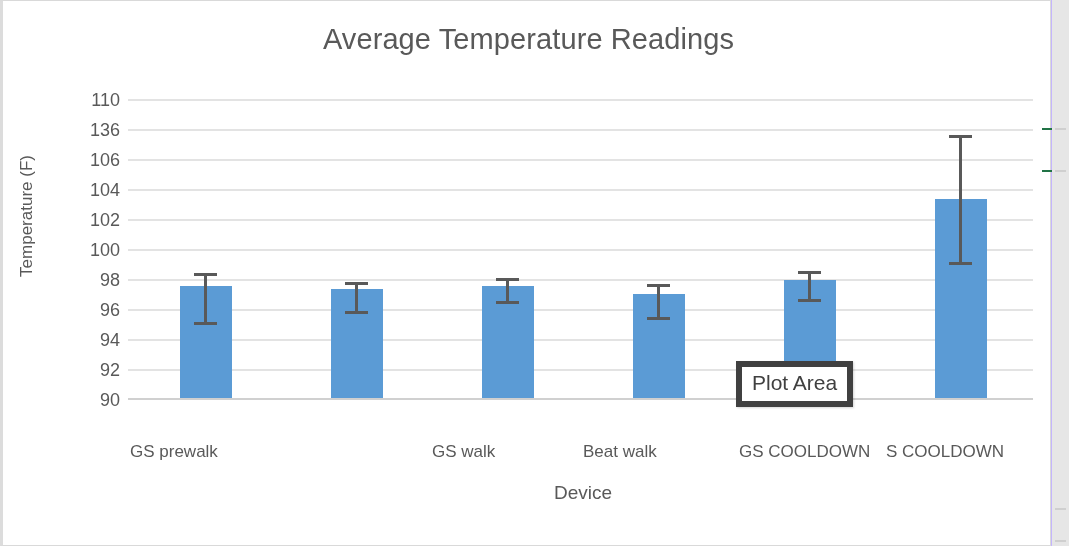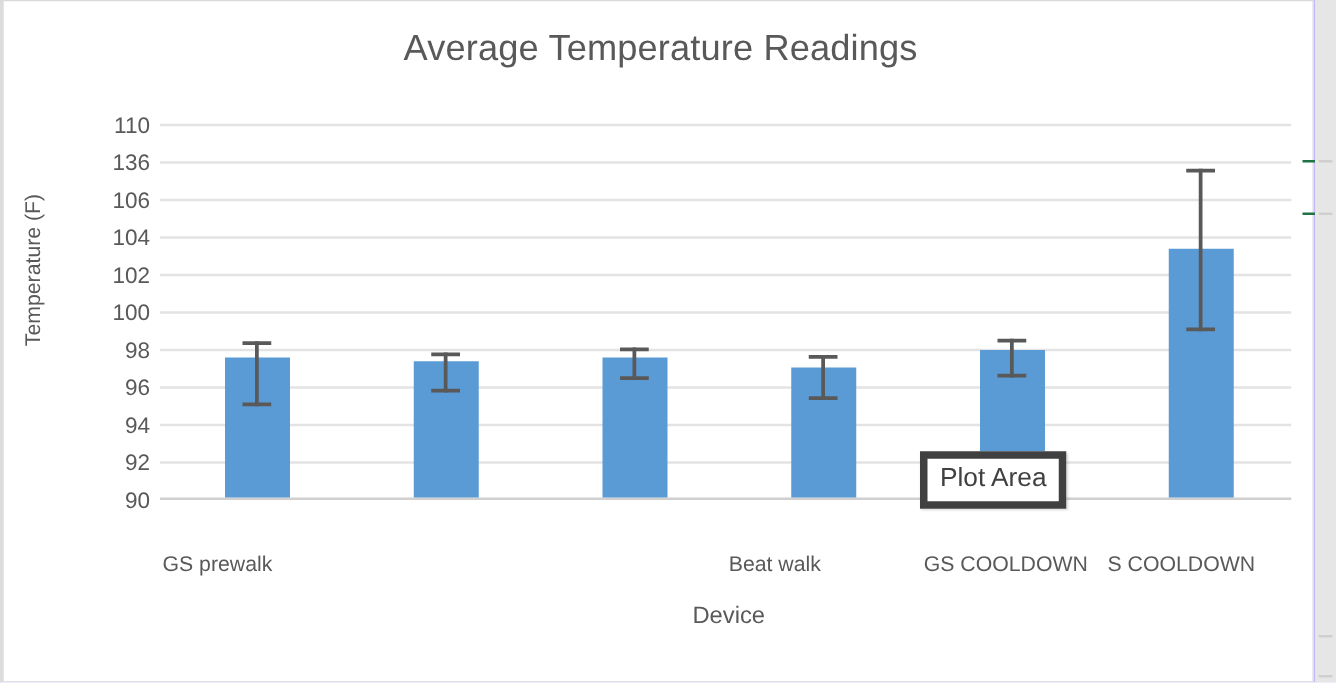--- a/index.html
+++ b/index.html
@@ -232,20 +232,21 @@
       <div class="errorbar-cap" style="left:670px; top:172px; width:23px"></div>
       <div class="errorbar-cap" style="left:670px; top:200px; width:23px"></div>
 
       <div class="bar" style="left:807px; top:100px; width:52px; height:199px"></div>
       <div class="errorbar-line" style="left:831px; top:36px;  height:130px"></div>
       <div class="errorbar-cap" style="left:821px; top:36px;  width:23px"></div>
       <div class="errorbar-cap" style="left:821px; top:163px; width:23px"></div>
     </div>
 
     <div class="xtick-label" style="left:127px; width:150px">GS prewalk</div>
+    <div class="xtick-label" style="left:429px; width:150px">GS walk</div>
     <div class="xtick-label" style="left:580px; width:150px">Beat walk</div>
     <div class="xtick-label" style="left:736px; width:150px">GS COOLDOWN</div>
     <div class="xtick-label" style="left:883px; width:150px">S COOLDOWN</div>
 
     <div id="x-axis-title">Device</div>
 
     <div id="plot-area-tooltip">Plot Area</div>
 
   </div>
 

